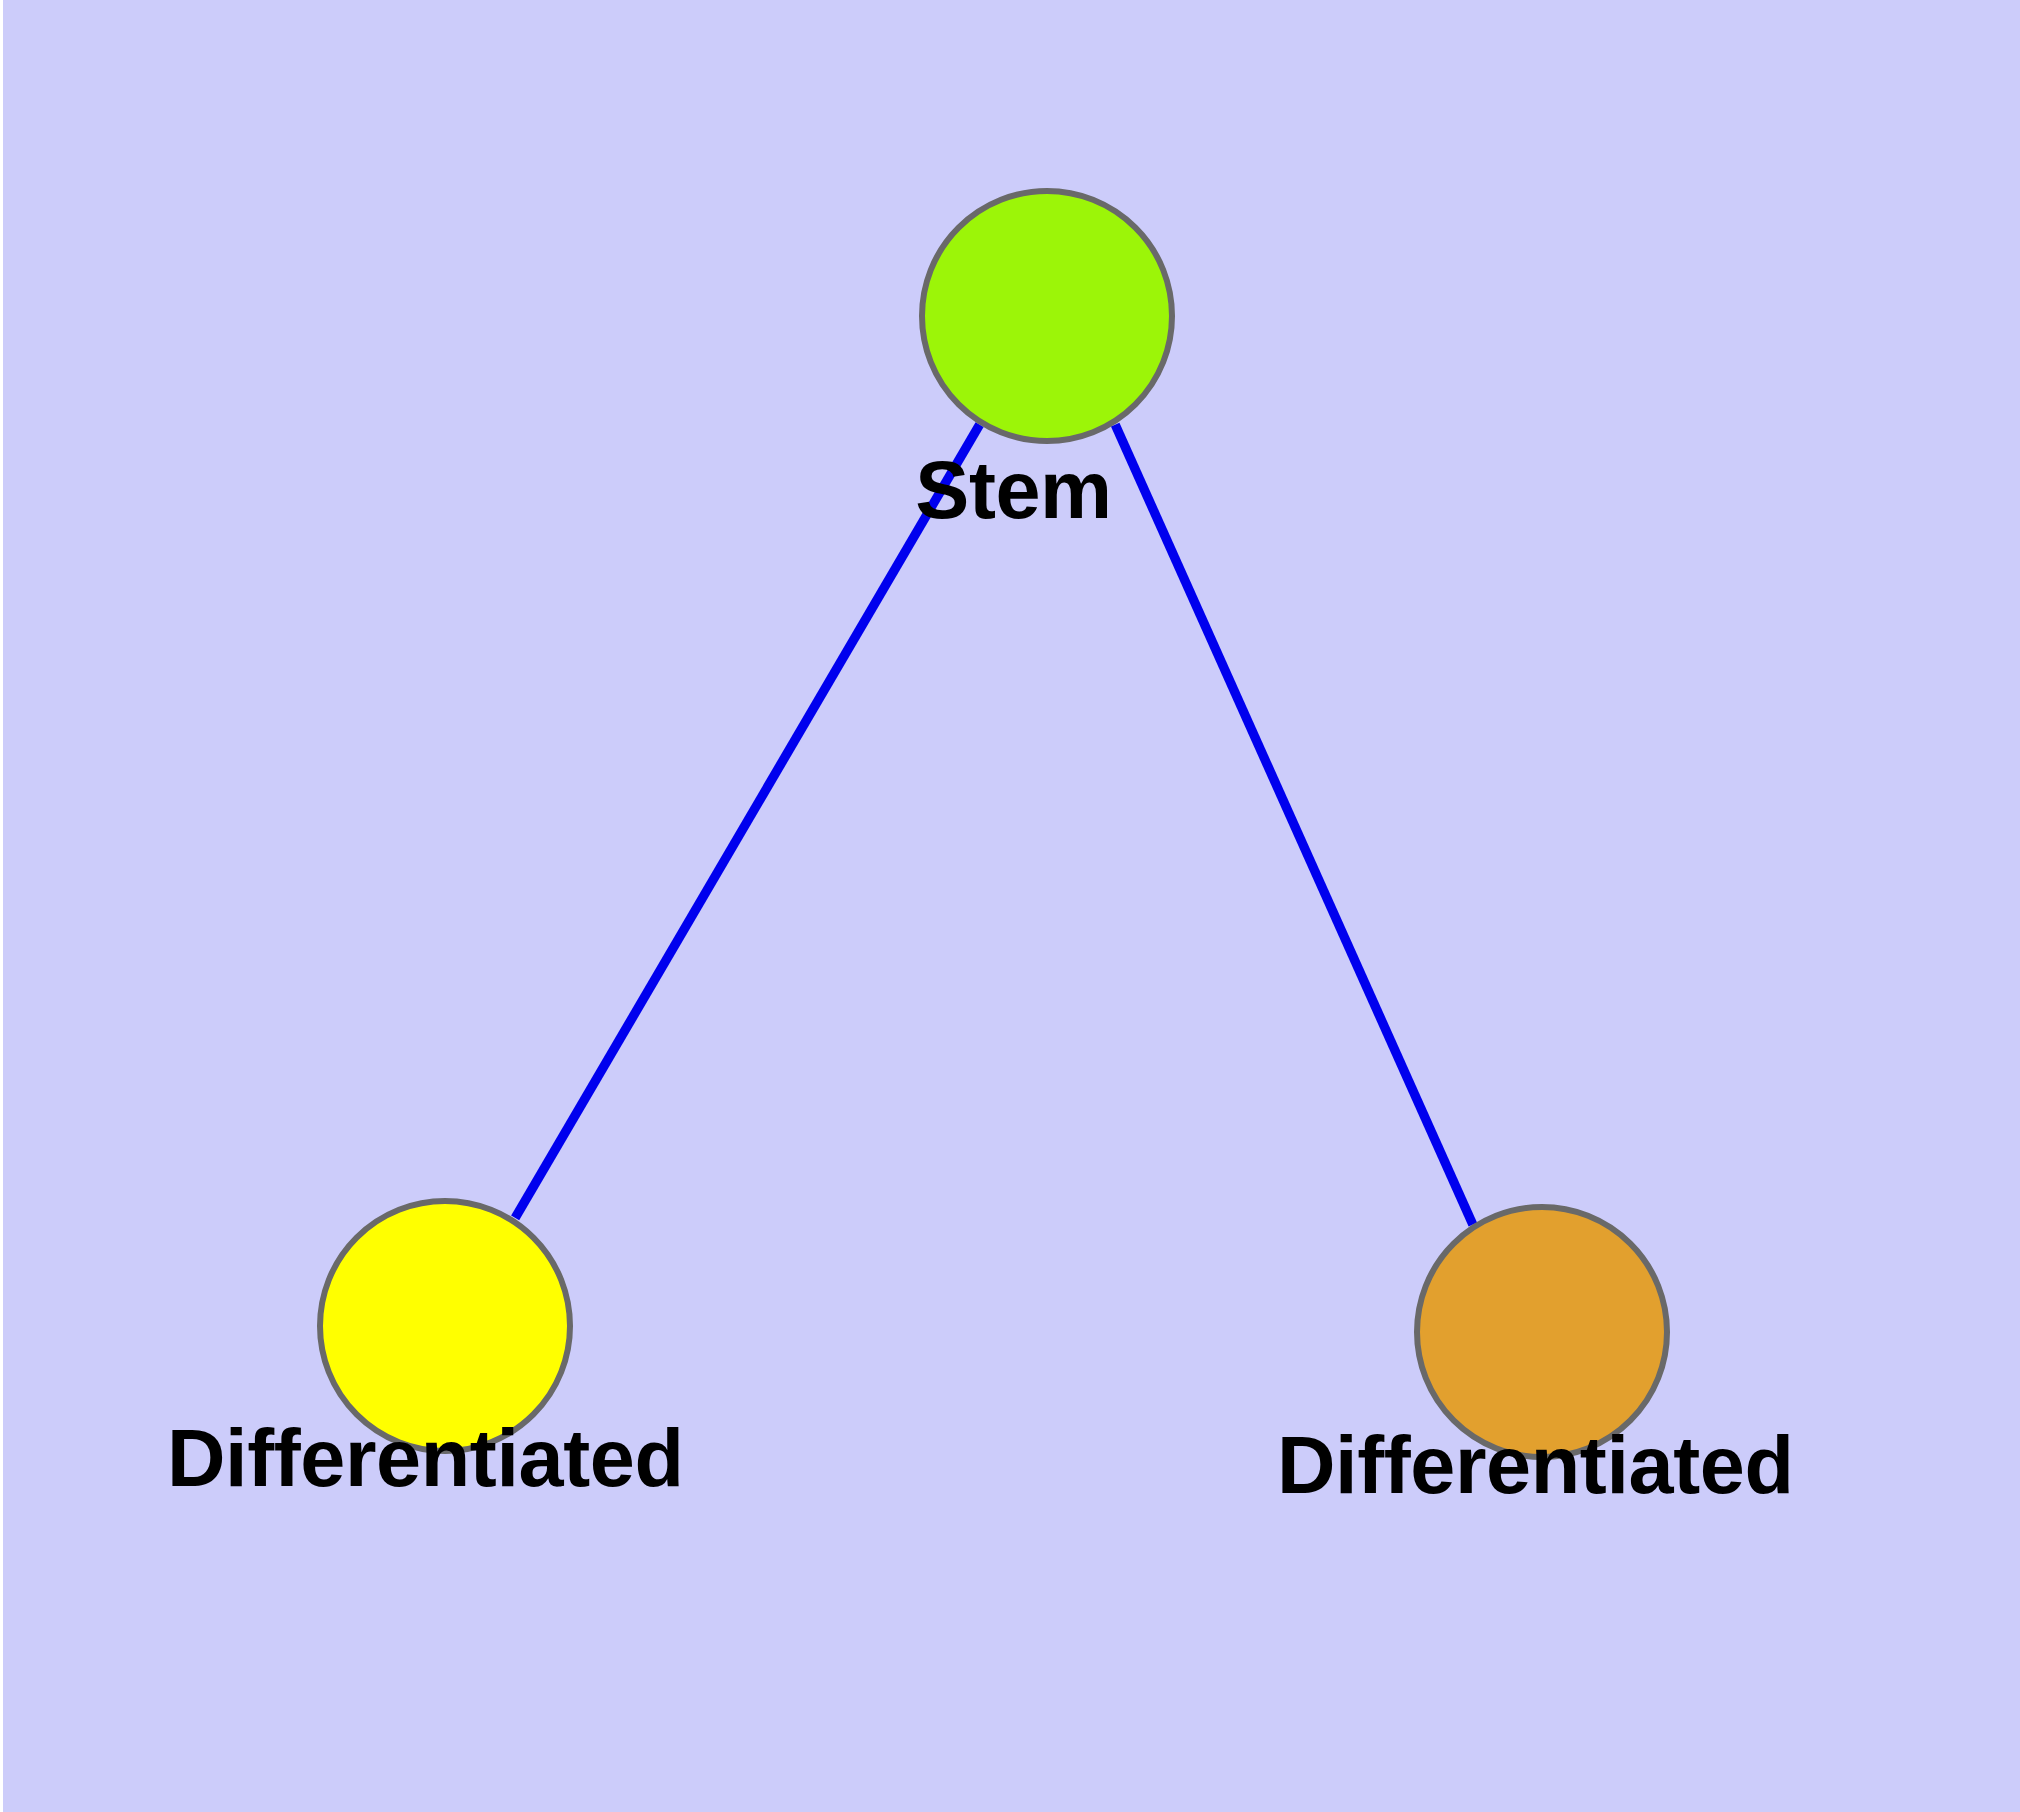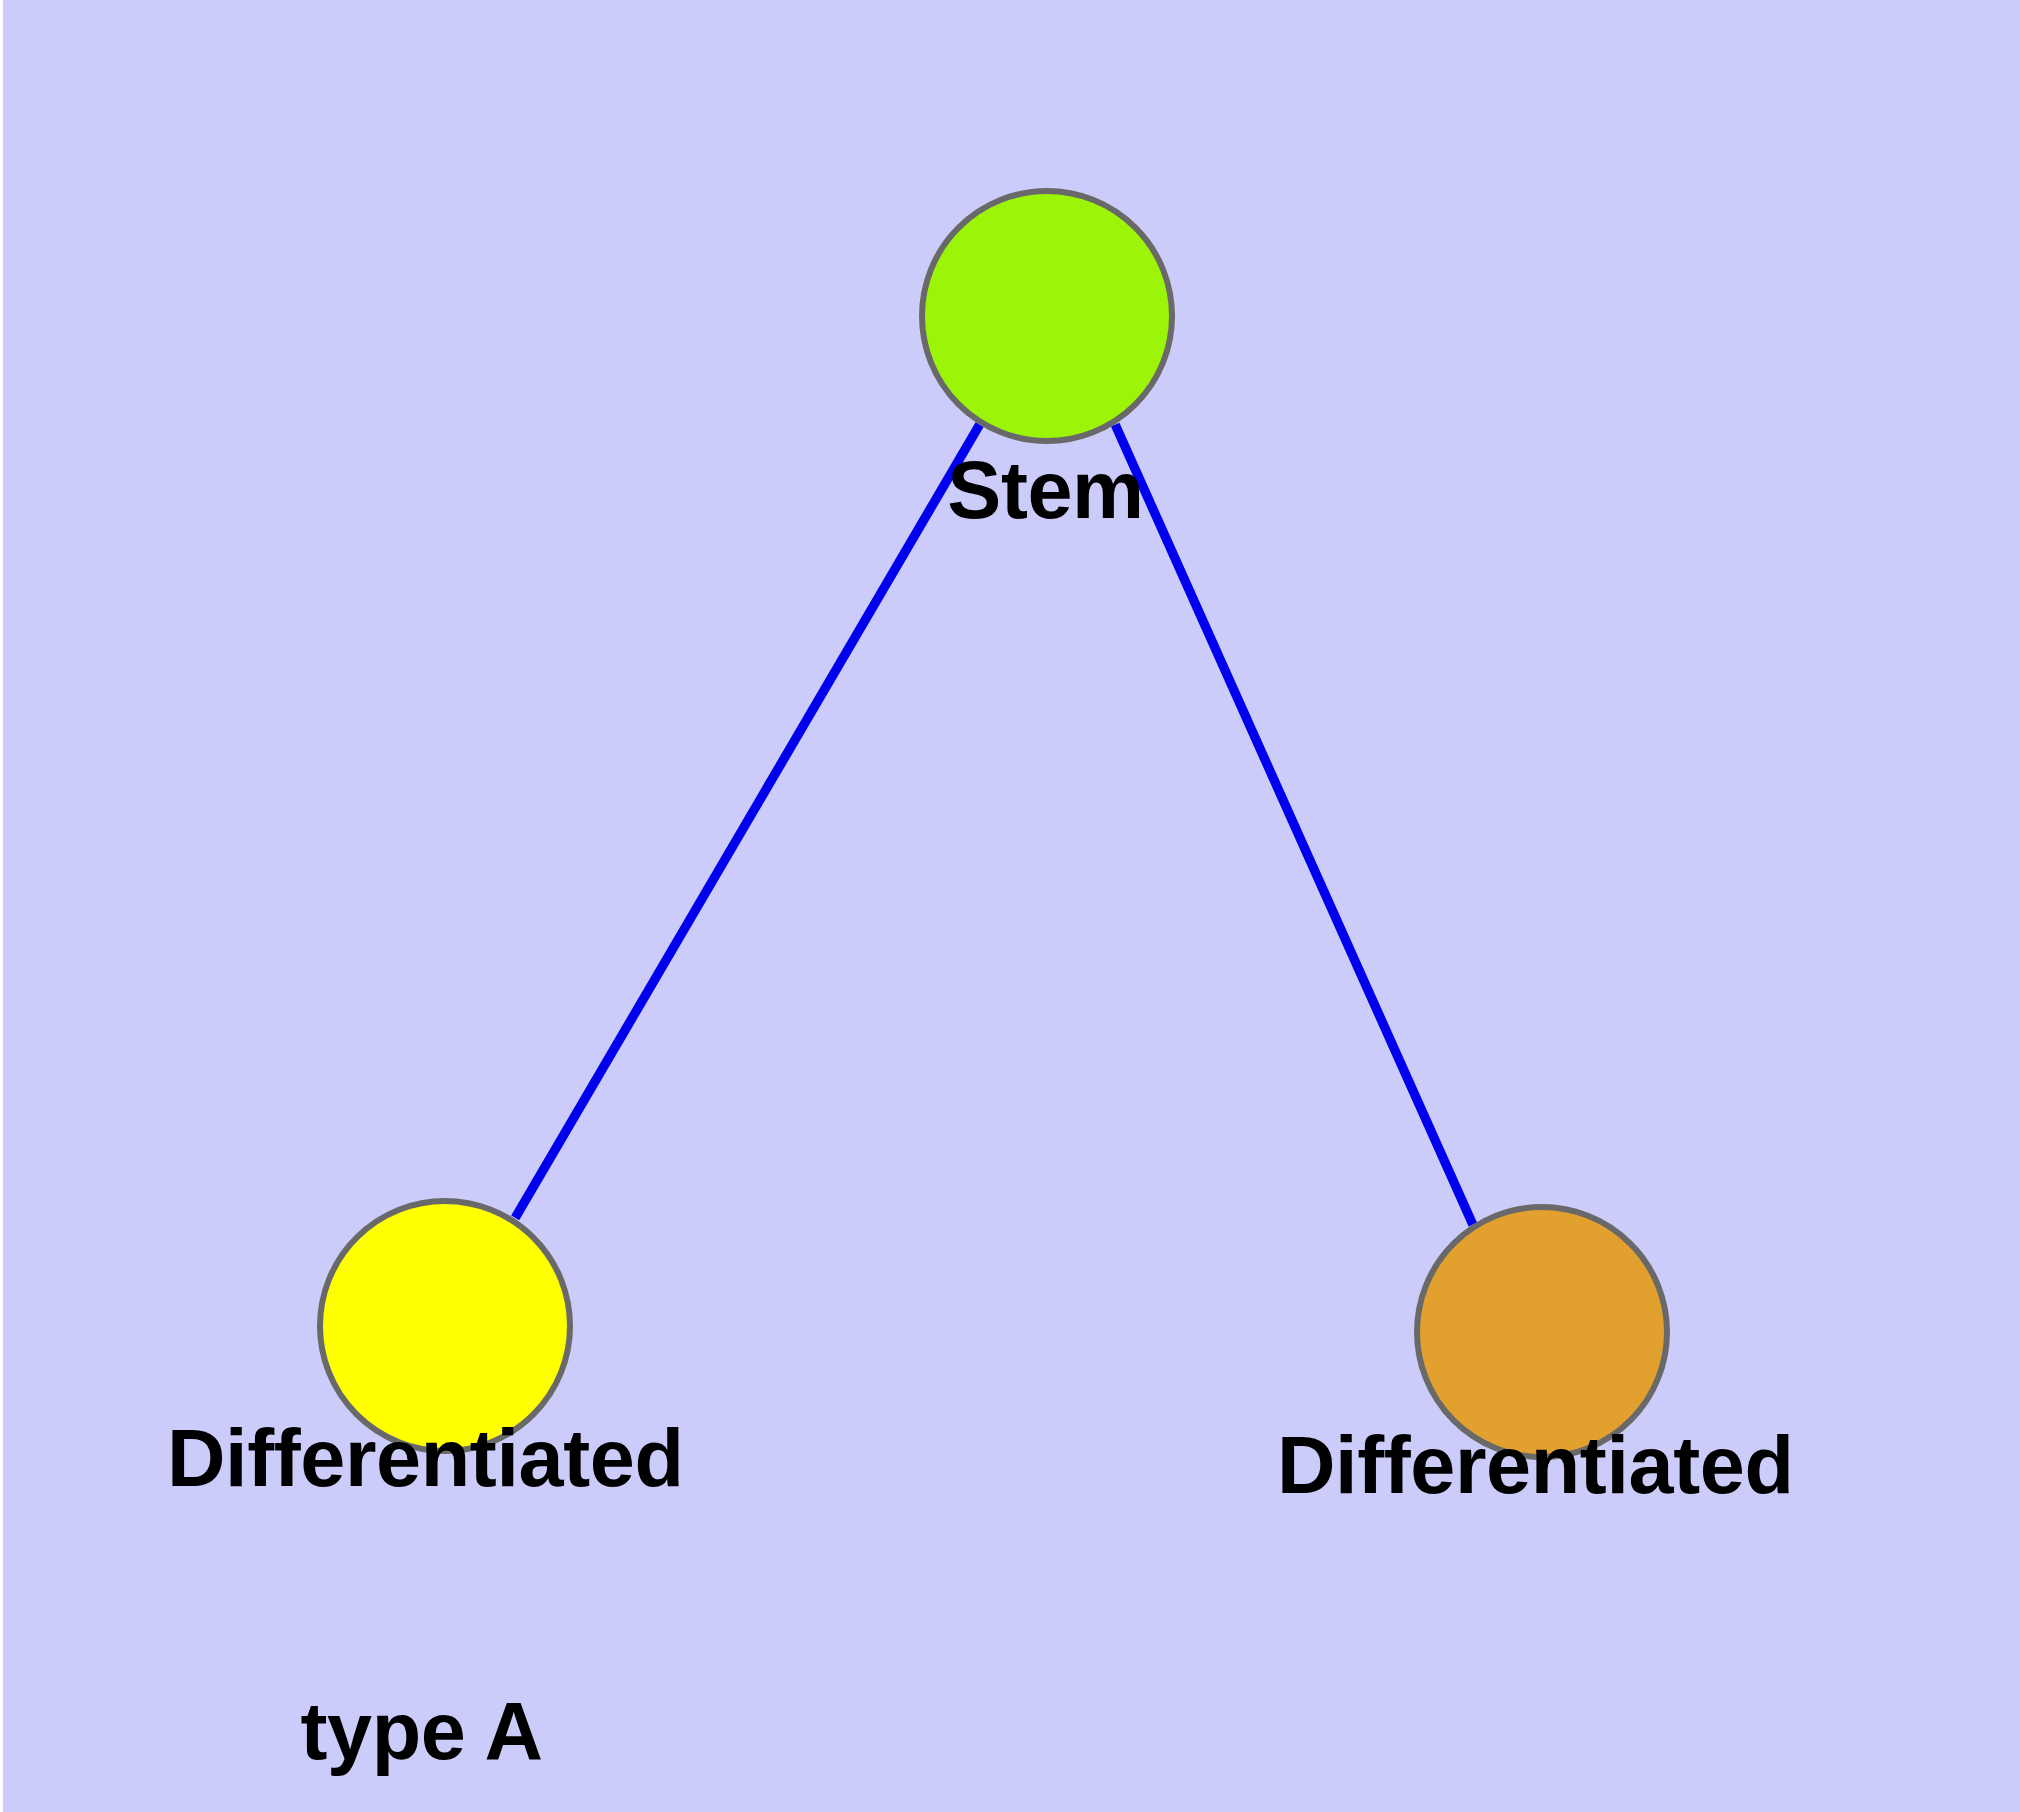--- a/index.html
+++ b/index.html
@@ -52,21 +52,21 @@
     pointer-events: none;
   }
   
   #node-stem {
     left: 916px;
     top: 188px;
     width: 256px;
     height: 256px;
   }
   #label-stem {
-    left: 788px;
+    left: 756px;
     top: 264px;
     width: 509px;
     font-size: 81px;
   }
   
   #node-type-a {
     left: 314px;
     top: 1198px;
     width: 256px;
     height: 256px;
@@ -104,21 +104,20 @@
   <div id="node-layer">
 
     <div class="graph-node" id="node-stem" style="background:#9cf508; border:6.8px solid #696969;"></div>
 
     <div class="graph-node" id="node-type-a" style="background:#ffff00; border:6.8px solid #696969;"></div>
 
     <div class="graph-node" id="node-type-b" style="background:#e2a02e; border:6.8px solid #696969;"></div>
 
     <div class="node-label" id="label-type-a">
       <div>Differentiated</div>
-      <div>type A</div>
     </div>
 
     <div class="node-label" id="label-type-b">
       <div>Differentiated</div>
     </div>
 
     <div class="node-label" id="label-stem">
       <div>Stem</div>
     </div>
 

